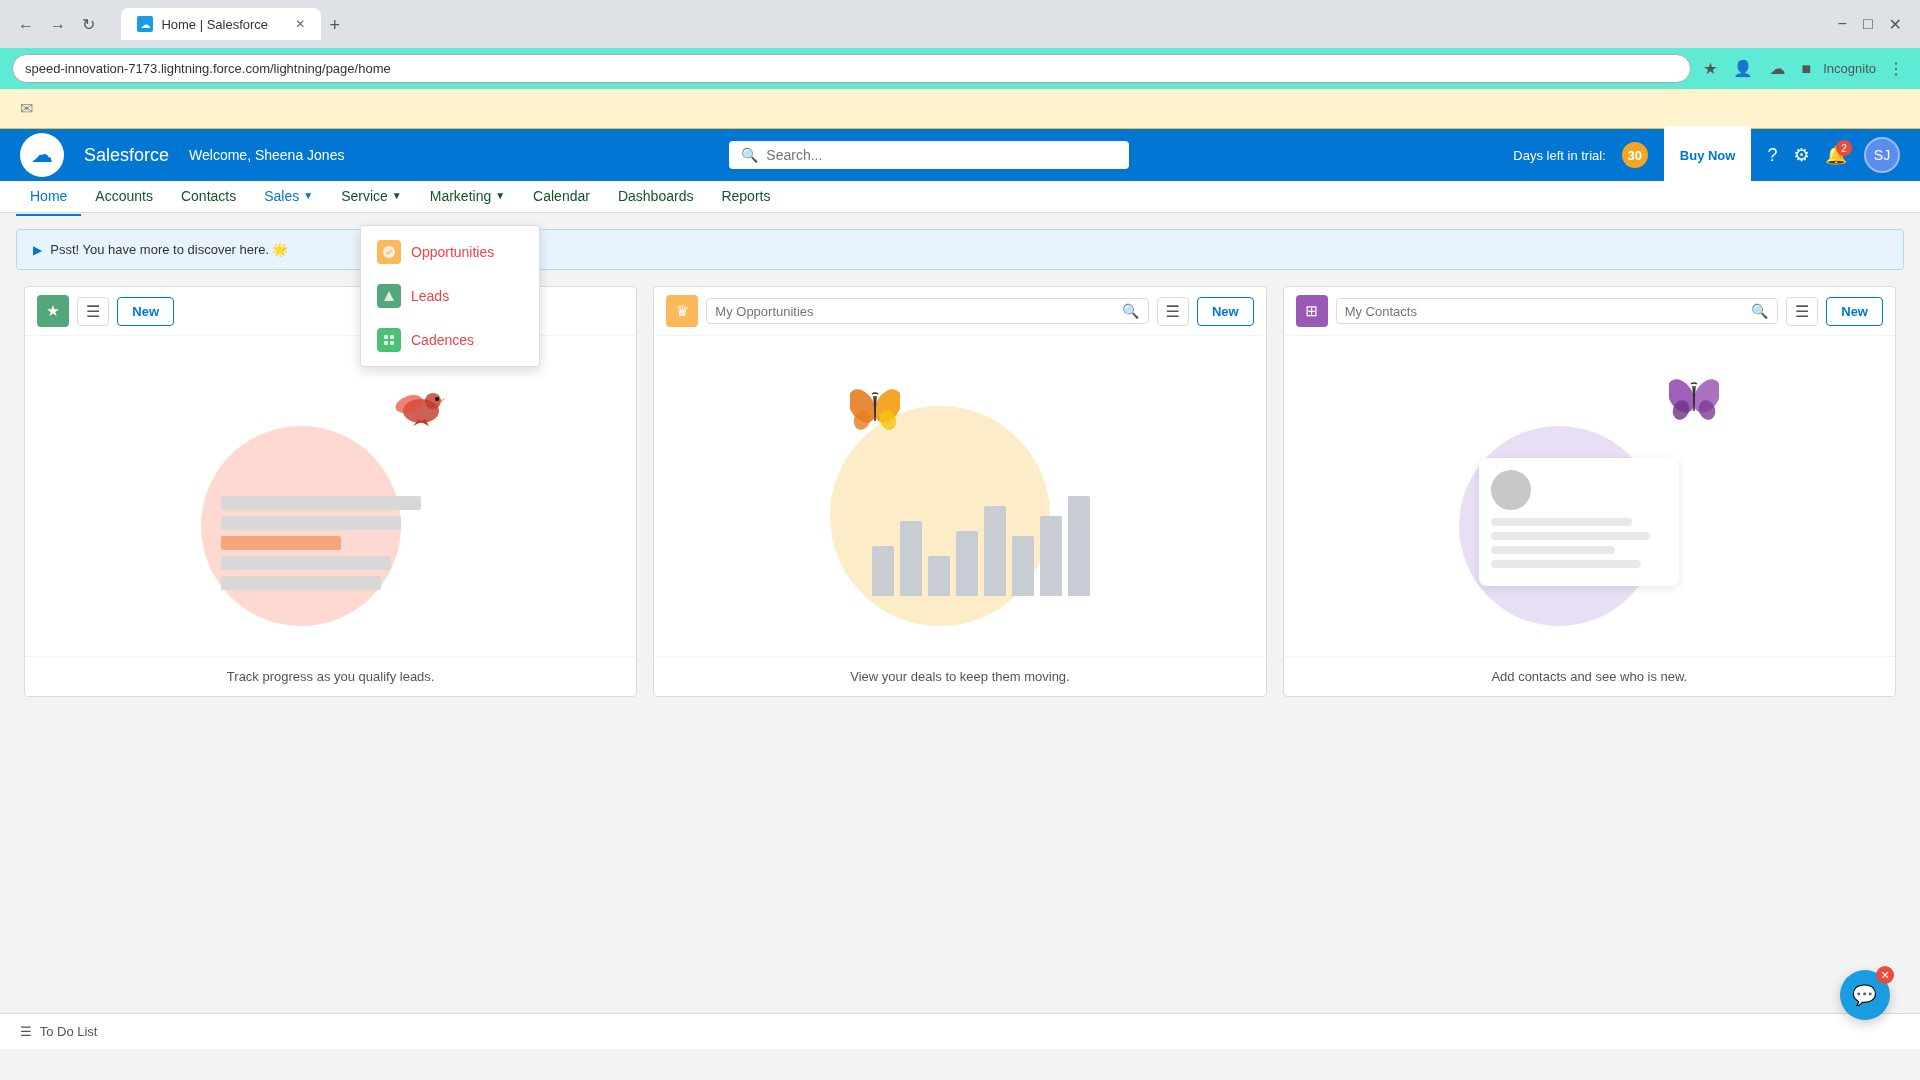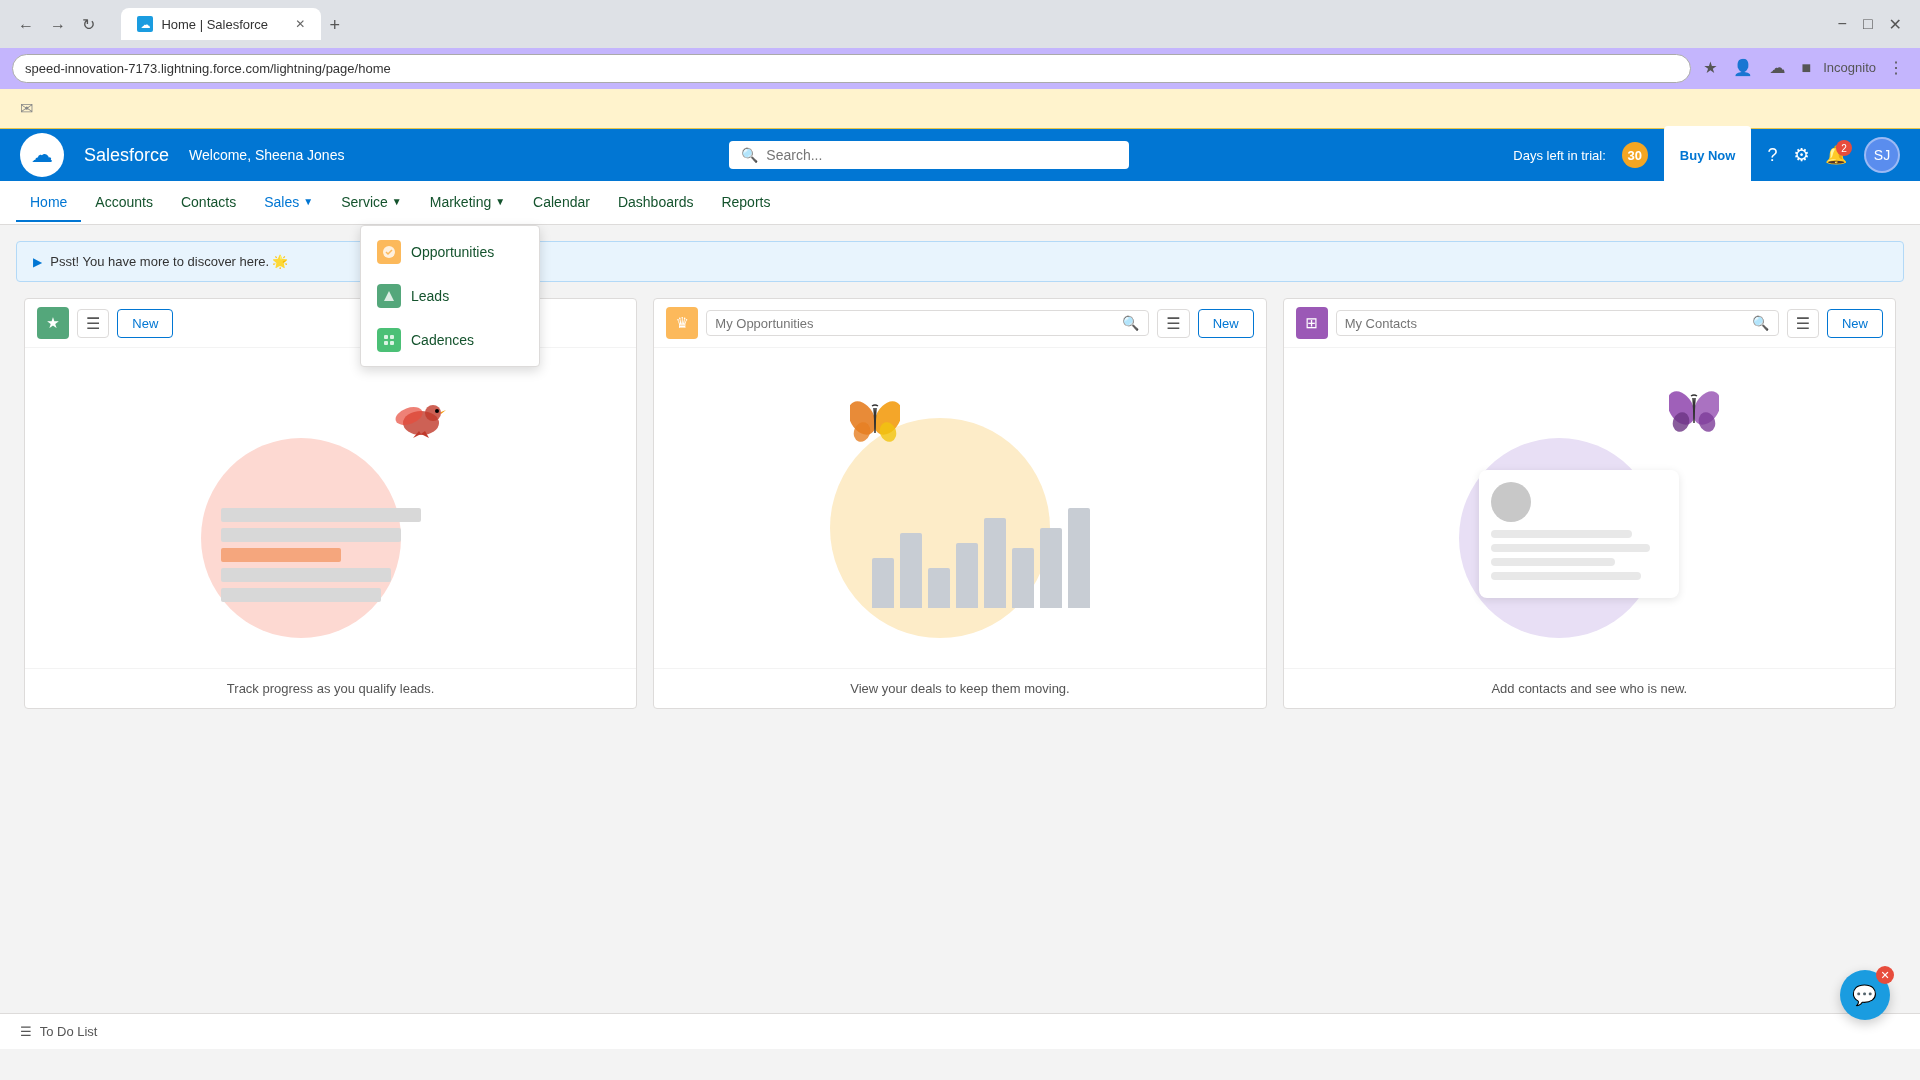--- a/index.html
+++ b/index.html
@@ -5,21 +5,21 @@
     * { box-sizing: border-box; margin: 0; padding: 0; }
     body { font-family: 'Salesforce Sans', Arial, sans-serif; background: #f3f3f3; font-size: 14px; overflow: hidden; }
     .browser-titlebar { display: flex; align-items: center; padding: 8px 12px; gap: 8px; background: #dee1e6; height: 48px; }
     .browser-nav-buttons { display: flex; gap: 4px; align-items: center; }
     .browser-nav-btn { background: none; border: none; cursor: pointer; color: #555; font-size: 16px; padding: 4px 6px; border-radius: 4px; }
     .browser-tab-bar { display: flex; align-items: flex-end; padding: 0 12px; background: #dee1e6; }
     .browser-tab { display: flex; align-items: center; gap: 8px; background: white; border-radius: 8px 8px 0 0; padding: 8px 16px; font-size: 13px; color: #333; min-width: 200px; position: relative; }
     .browser-tab .tab-favicon { width: 16px; height: 16px; background: #1a9ce0; border-radius: 50%; display: inline-block; }
     .browser-tab .tab-close { margin-left: auto; cursor: pointer; color: #666; font-size: 12px; }
     .browser-tab-new { background: none; border: none; cursor: pointer; font-size: 18px; color: #555; padding: 4px 8px; }
-    .browser-addressbar { display: flex; align-items: flex-start; gap: 8px; padding: 6px 12px; background: #c4b5fd; }
+    .browser-addressbar { display: flex; align-items: center; gap: 8px; padding: 6px 12px; background: #5eead4; }
     .browser-url-input { flex: 1; padding: 6px 12px; border-radius: 20px; border: 1px solid #aaa; font-size: 13px; color: #333; background: white; }
     .browser-icons { display: flex; gap: 8px; align-items: center; color: #555; font-size: 16px; }
     .browser-icon-btn { background: none; border: none; cursor: pointer; color: #555; font-size: 16px; padding: 4px; }
 
     
     .sf-app { width: 1920px; height: calc(1080px - 48px - 36px - 36px); display: flex; flex-direction: column; }
 
     
     .notification-banner { background: #fff3cd; border-bottom: 1px solid #e6c44a; padding: 10px 20px; display: flex; align-items: center; gap: 12px; font-size: 13px; color: #555; }
     .notif-icon { font-size: 16px; color: #888; }
@@ -38,29 +38,29 @@
     .search-bar-container { flex: 1; display: flex; justify-content: center; }
     .search-bar { display: flex; align-items: center; background: white; border-radius: 4px; padding: 6px 12px; gap: 8px; width: 400px; }
     .search-input { border: none; outline: none; font-size: 14px; color: #555; flex: 1; }
 
     
     .sf-logo-area { display: flex; flex-direction: column; align-items: center; }
     .sf-logo { width: 44px; height: 44px; background: white; border-radius: 50%; display: flex; align-items: center; justify-content: center; }
     .sf-logo-cloud { color: #0176d3; font-size: 22px; }
 
     
-    .sf-nav { background: white; border-bottom: 1px solid #dddbda; display: flex; align-items: center; padding: 0 16px; height: 44px; position: relative; }
+    .sf-nav { background: white; border-bottom: 1px solid #dddbda; display: flex; align-items: center; padding: 0 16px; height: 32px; position: relative; }
     .nav-item { padding: 10px 14px; color: #14532d; font-size: 14px; cursor: pointer; border-bottom: 2px solid transparent; display: flex; align-items: center; gap: 4px; white-space: nowrap; position: relative; }
     .nav-item.active { color: #0176d3; border-bottom: 2px solid #0176d3; font-weight: 500; }
     .nav-item.open { color: #0176d3; }
     .nav-dropdown-arrow { font-size: 10px; }
 
     
     .dropdown-menu { position: absolute; top: 44px; left: 360px; background: white; border: 1px solid #dddbda; border-radius: 4px; box-shadow: 0 4px 12px rgba(0,0,0,0.15); z-index: 1000; min-width: 180px; padding: 4px 0; }
-    .dropdown-item { display: flex; align-items: center; gap: 10px; padding: 10px 16px; cursor: pointer; font-size: 14px; color: #14532d; }
+    .dropdown-item { display: flex; align-items: center; gap: 10px; padding: 10px 16px; cursor: pointer; font-size: 14px; color: #ef4444; }
     .dropdown-icon { width: 24px; height: 24px; border-radius: 4px; display: flex; align-items: center; justify-content: center; font-size: 13px; color: white; flex-shrink: 0; }
     .icon-opp { background: #fcb95b; }
     .icon-leads { background: #54a77b; }
     .icon-cadences { background: #4bc076; }
 
     
     .sf-main { flex: 1; overflow-y: auto; background: #f3f3f3; padding: 0; }
 
     
     .discovery-banner { background: #e8f4fd; border: 1px solid #b3d9f7; margin: 16px; border-radius: 4px; padding: 12px 16px; display: flex; align-items: center; gap: 8px; font-size: 13px; color: #333; cursor: pointer; }
@@ -71,21 +71,21 @@
     .widget-card { background: white; border: 1px solid #dddbda; border-radius: 4px; overflow: hidden; margin: 0 8px; }
     .widget-header { display: flex; align-items: center; gap: 8px; padding: 8px 12px; border-bottom: 1px solid #f3f3f3; }
     .widget-icon { width: 32px; height: 32px; border-radius: 4px; display: flex; align-items: center; justify-content: center; color: white; font-size: 15px; flex-shrink: 0; }
     .widget-icon-leads { background: #54a77b; }
     .widget-icon-opp { background: #fcb95b; }
     .widget-icon-contacts { background: #9b59b6; }
     .widget-search { flex: 1; display: flex; align-items: center; border: 1px solid #dddbda; border-radius: 4px; padding: 4px 8px; gap: 6px; }
     .widget-search input { border: none; outline: none; font-size: 13px; color: #555; flex: 1; width: 100%; }
     .widget-search-icon { color: #888; font-size: 14px; }
     .widget-filter-btn { background: none; border: 1px solid #dddbda; border-radius: 4px; padding: 4px 8px; cursor: pointer; color: #555; font-size: 16px; }
-    .widget-new-btn { background: white; border: 1px solid #0176d3; color: #0176d3; border-radius: 4px; padding: 6px 14px; cursor: pointer; font-size: 13px; font-weight: 400; }
+    .widget-new-btn { background: white; border: 1px solid #0176d3; color: #0176d3; border-radius: 4px; padding: 6px 14px; cursor: pointer; font-size: 13px; font-weight: 700; }
 
     
     .widget-body { padding: 20px; display: flex; flex-direction: column; align-items: center; justify-content: center; min-height: 320px; position: relative; }
 
     
     .leads-illustration { position: relative; width: 280px; height: 260px; }
     .leads-circle { position: absolute; bottom: 0; left: 10px; width: 200px; height: 200px; background: #fdd9d2; border-radius: 50%; }
     .leads-table-mockup { position: absolute; bottom: 30px; left: 30px; width: 200px; }
     .leads-table-row { height: 14px; background: #e8e8e8; border-radius: 2px; margin-bottom: 6px; }
     .leads-table-row.highlight { background: #f5a67d; width: 60%; }

